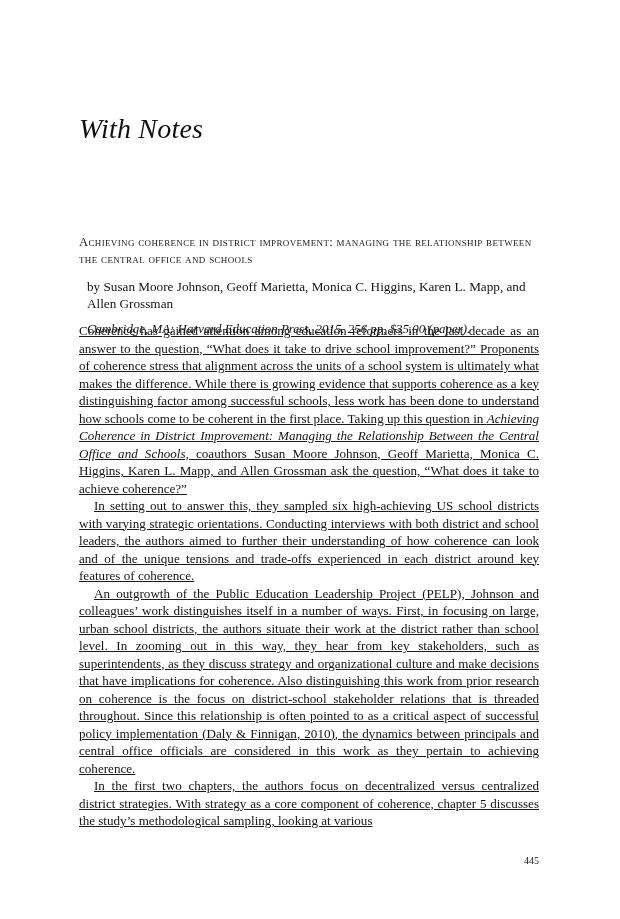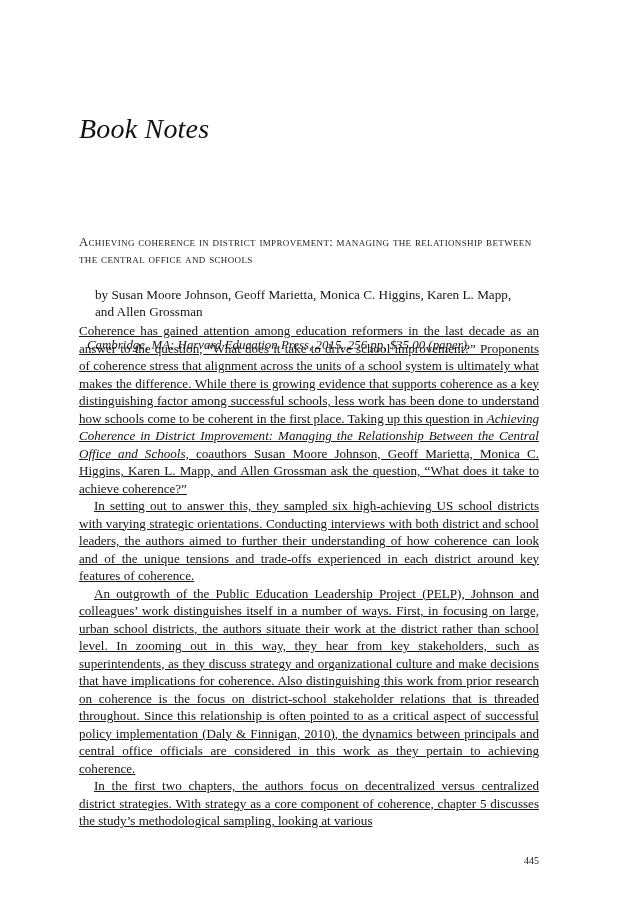--- a/index.html
+++ b/index.html
@@ -62,21 +62,21 @@
     line-height: 17.4px;
     color: #1a1a1a;
     margin: 0;
     text-align: left;
   }
   .book-title::first-letter { text-transform: none; }
 
   .book-authors {
     font-size: 13.2px;
     line-height: 17.6px;
-    margin: 16px;
+    margin: 8px;
     padding-top: 1px;
     text-align: left;
     color: #141414;
   }
 
   .book-pub {
     font-size: 12.9px;
     font-style: italic;
     line-height: 17.4px;
     margin: 8px;
@@ -121,21 +121,21 @@
     font-size: 10px;
     color: #1a1a1a;
   }
 </style>
 </head>
 <body>
 
 <div class="page">
   <div class="content">
 
-    <h1 class="section-title">Book Notes</h1>
+    <h1 class="section-title">With Notes</h1>
 
     <div class="entry">
       <div class="book-title">Achieving Coherence in District Improvement: Managing the Relationship Between the Central Office and Schools</div>
       <div class="book-authors">by Susan Moore Johnson, Geoff Marietta, Monica C. Higgins, Karen L. Mapp, and Allen Grossman</div>
       <div class="book-pub">Cambridge, MA: Harvard Education Press, 2015. 256 pp, $35.00 (paper).</div>
     </div>
 
     <div class="body-text">
       <p><span>Coherence has gained attention among education reformers in the last decade as an answer to the question, “What does it take to drive school improvement?” Proponents of coherence stress that alignment across the units of a school system is ultimately what makes the difference. While there is growing evidence that supports coherence as a key distinguishing factor among successful schools, less work has been done to understand how schools come to be coherent in the first place. Taking up this question in </span><i>Achieving Coherence in District Improvement: Managing the Relationship Between the Central Office and Schools,</i><span> coauthors Susan Moore Johnson, Geoff Marietta, Monica C. Higgins, Karen L. Mapp, and Allen Grossman ask the question, “What does it take to achieve coherence?”</span></p>
 

